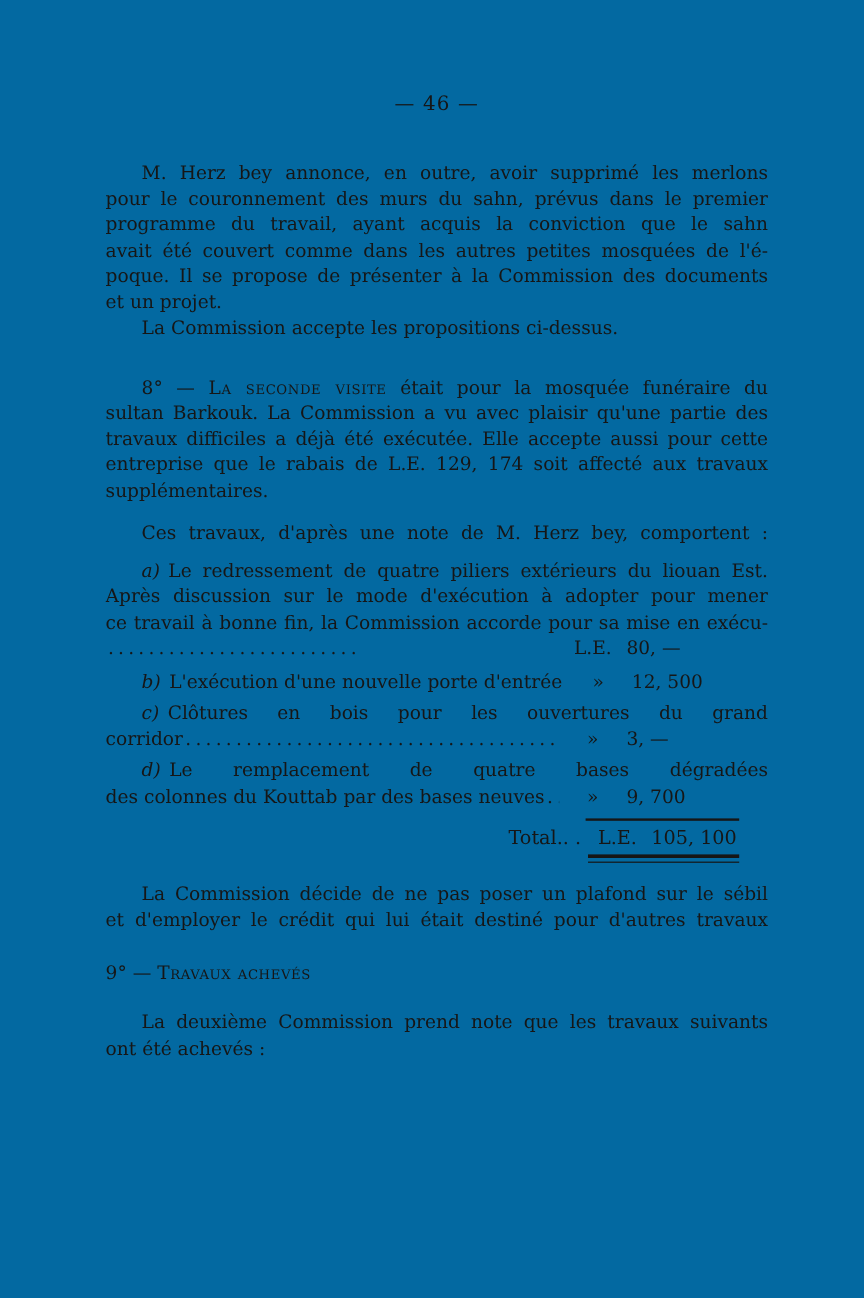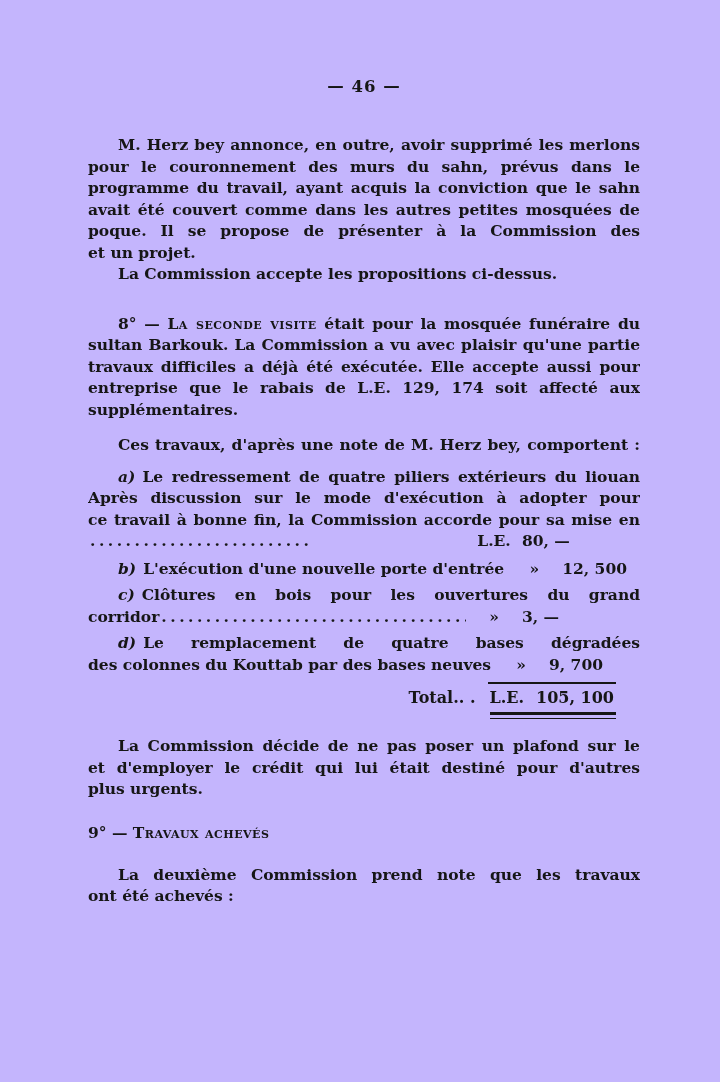--- a/index.html
+++ b/index.html
@@ -1,24 +1,24 @@
 <!DOCTYPE html>
 <html><head>
 <meta charset="utf-8">
 <style>
   html, body { margin: 0; padding: 0; background: #ffffff; }
   .page {
     position: relative;
     width: 720px;
     height: 1082px;
     margin: 0 auto;
-    background: #c4b5fd;
+    background: #0369a1;
     color: #161616;
     font-family: "DejaVu Serif", serif;
-    font-weight: 700;
+    font-weight: 400;
     box-sizing: border-box;
     padding: 76px 80px 0 88px;
     overflow: hidden;
   }
   .pagenum {
     text-align: center;
     font-size: 16.5px;
     line-height: 22px;
     letter-spacing: 1px;
   }
@@ -165,21 +165,20 @@
   <div class="total-line">
     <span>Total.. .</span>
     <span class="tcur">L.E.</span>
     <span>105, 100</span>
   </div>
   <div class="rule-double"></div>
 
   <div class="p4">
     <div class="line just indent">La Commission décide de ne pas poser un plafond sur le sébil</div>
     <div class="line just">et d'employer le crédit qui lui était destiné pour d'autres travaux</div>
-    <div class="line last">plus urgents.</div>
   </div>
 
   <div class="h9"><span>9° — </span><span class="sc">Travaux achevés</span></div>
 
   <div class="p5">
     <div class="line just indent">La deuxième Commission prend note que les travaux suivants</div>
     <div class="line last">ont été achevés :</div>
   </div>
 
 </div>

